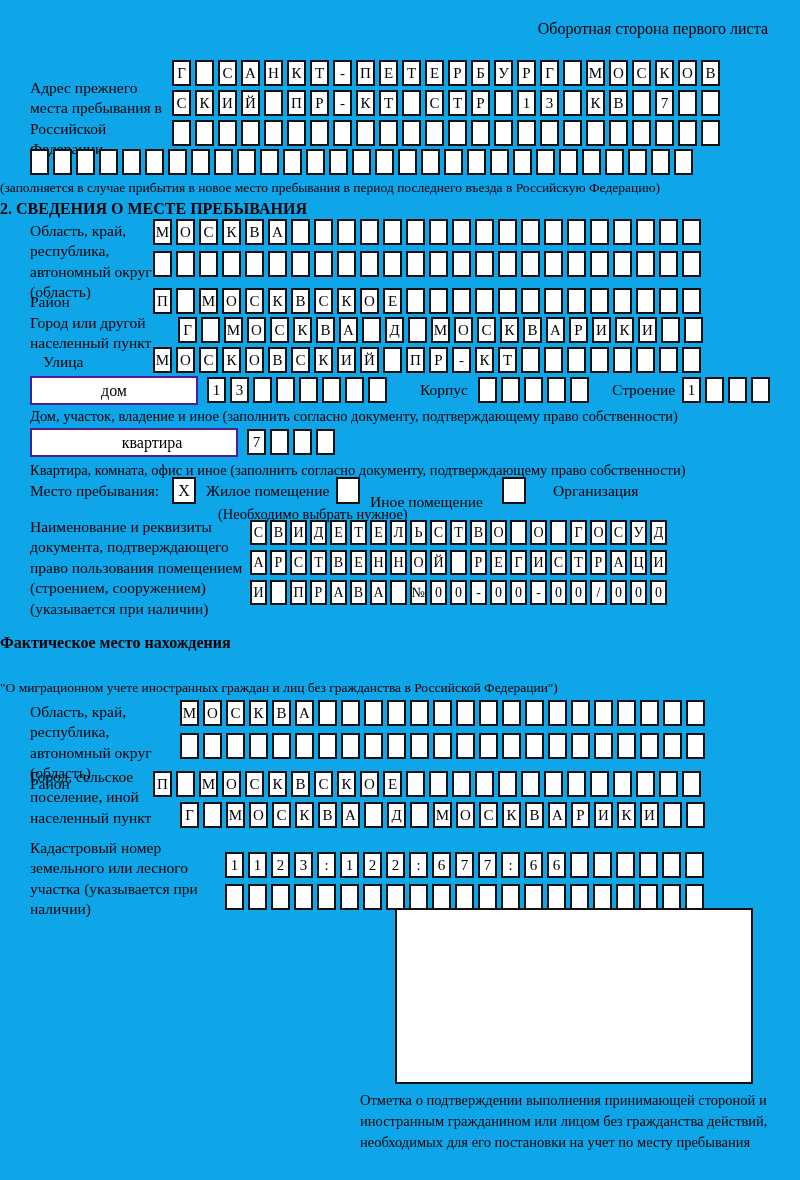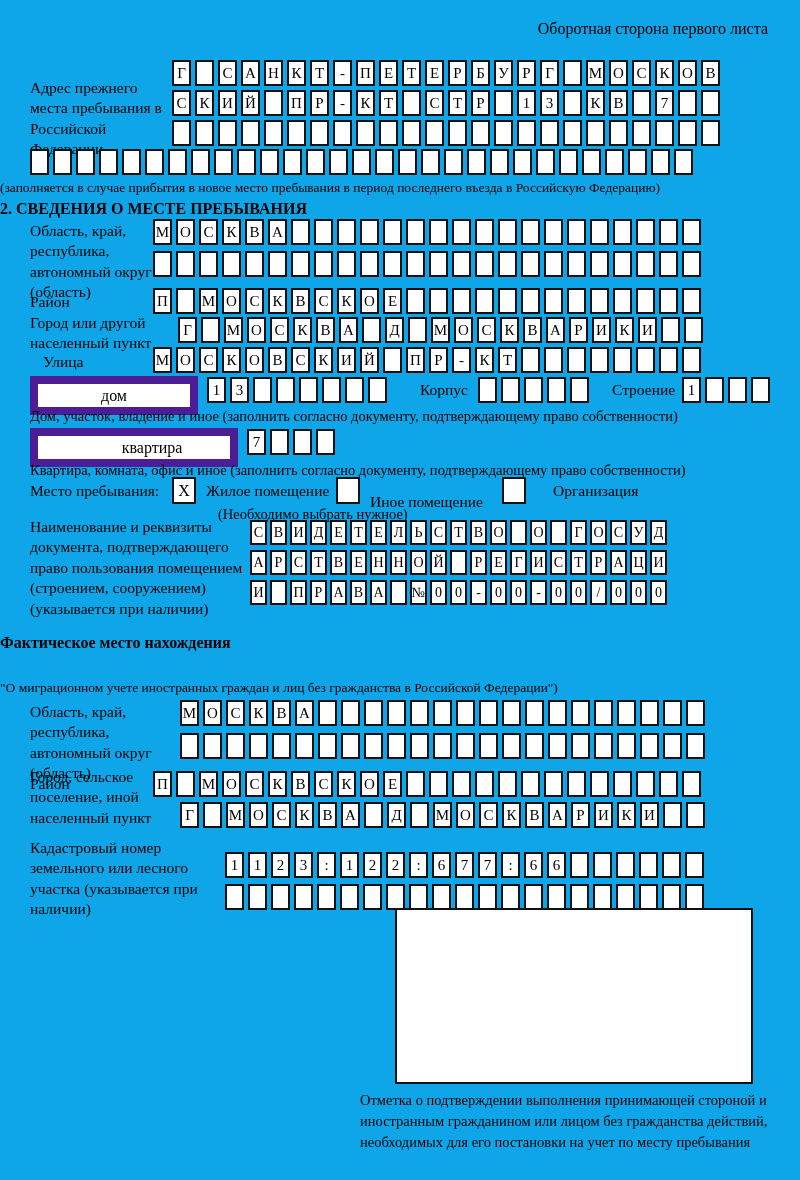--- a/index.html
+++ b/index.html
@@ -24,21 +24,21 @@
     flex:0 0 auto; background:#fff;
   }
   .tight .cell { width:17px; height:25px; margin-right:3px; font-size:14px; }
   .checkbox {
     display:inline-flex; align-items:center; justify-content:center;
     width:24px; height:27px; border:2px solid #111; font-size:16px; background:#fff;
     vertical-align:middle; flex:0 0 auto;
   }
   .widebox {
     display:flex; align-items:center; justify-content:center;
-    border:8px solid #4c1d95; height:39px; font-size:16px; background:#fff;
+    border:2px solid #4c1d95; height:29px; font-size:16px; background:#fff;
   }
   .stampbox { border:2px solid #111; background:#fff; }
 </style>
 </head>
 <body>
 
 <div class="page">
 
   <div class="abs" style="top:20px; right:32px; font-size:16px;">Оборотная сторона первого листа</div>
 

